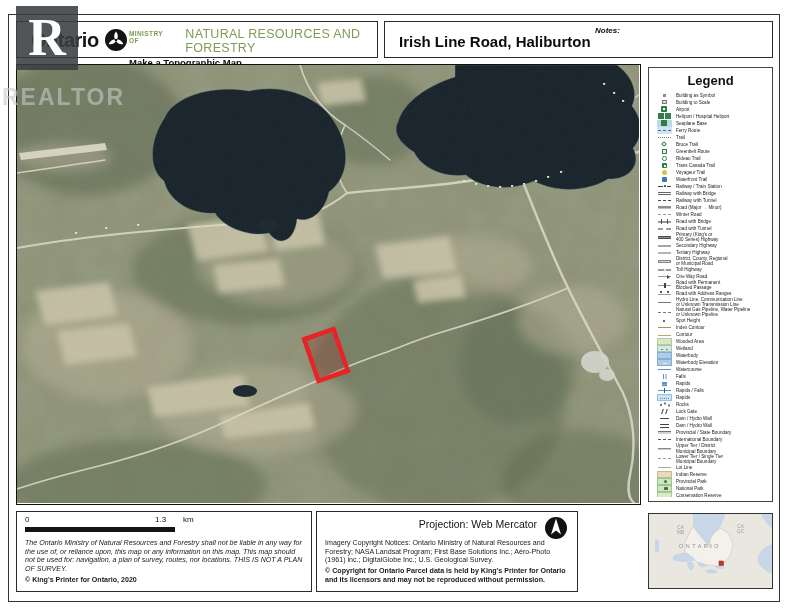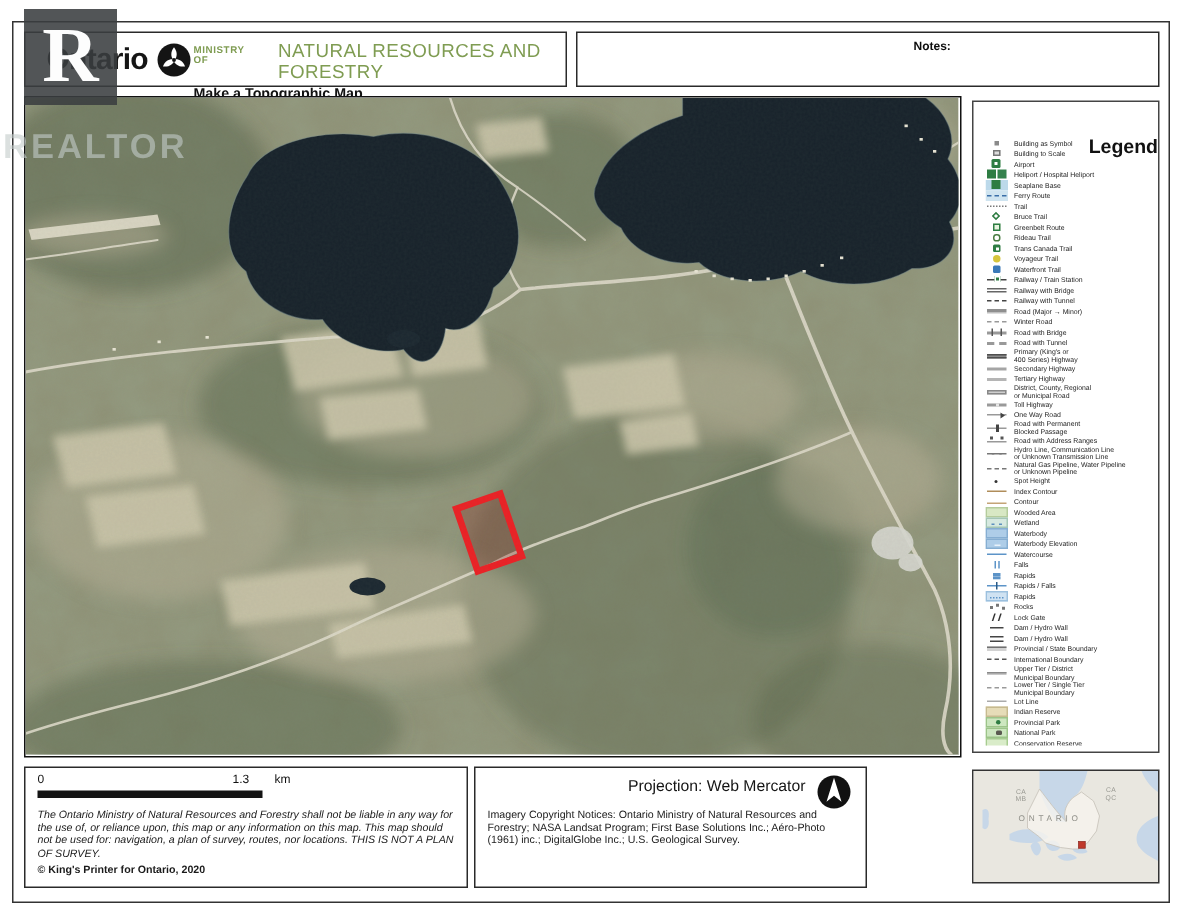--- a/index.html
+++ b/index.html
@@ -16,35 +16,35 @@
   .brand-wrap{position:absolute;left:14px;top:6px;display:flex;align-items:center;gap:5px;}
   .brand{font-size:20px;font-weight:800;letter-spacing:-0.5px;color:#151515;}
   .ministry{position:absolute;left:112px;top:5px;}
   .ministry-line1{display:flex;align-items:flex-start;gap:21px;}
   .ministry-prefix{font-size:6.5px;font-weight:700;color:#7f9c52;letter-spacing:.4px;padding-top:3px;}
   .ministry-name{font-size:12.5px;color:#7f9c52;letter-spacing:.3px;}
   .app-title{font-size:9.5px;font-weight:700;color:#111;margin-top:2px;}
 
   .title-box{left:384px;top:21px;width:389px;height:37px;}
   .map-title{position:absolute;left:14px;top:11px;font-size:15px;font-weight:700;color:#0d0d0d;}
-  .notes-label{position:absolute;left:224px;top:4px;font-size:8px;font-weight:700;color:#0d0d0d;}
+  .notes-label{position:absolute;left:210px;top:4px;font-size:8px;font-weight:700;color:#0d0d0d;font-style:italic;}
 
   
   .map-box{left:16px;top:64px;width:625px;height:441px;border:1.5px solid #111;overflow:hidden;}
 
   
   .wm-square{left:16px;top:6px;width:62px;height:64px;background:rgba(58,62,64,.88);
              display:flex;align-items:center;justify-content:center;z-index:5;}
   .wm-square span{font-family:"Liberation Serif",serif;font-weight:700;font-size:52px;color:#fdfdfd;line-height:1;}
   .wm-text{left:2px;top:84px;z-index:5;font-size:23px;font-weight:700;letter-spacing:2px;
            color:rgba(195,203,201,.6);}
 
   
   .legend-box{left:648px;top:67px;width:125px;height:435px;border:1px solid #444;}
-  .legend-title{text-align:right;font-size:13px;font-weight:700;margin-top:22px;}
+  .legend-title{text-align:center;font-size:13px;font-weight:700;margin-top:5px;}
   .lg-rows{position:absolute;left:8px;right:3px;top:24px;bottom:4px;display:flex;
            flex-direction:column;justify-content:space-between;overflow:hidden;}
   .lg-row{display:flex;align-items:center;}
   .lg-label{font-size:4.6px;line-height:1.1;color:#222;white-space:pre-line;}
   .ic{position:relative;width:15px;min-width:15px;height:7px;margin-right:4px;box-sizing:border-box;}
   .ic::before,.ic::after{content:"";position:absolute;box-sizing:border-box;}
 
   .ic-bld-sym::before{left:6px;top:2px;width:3px;height:3px;background:#8a8a8a;}
   .ic-bld-scale::before{left:5px;top:1px;width:5px;height:4px;border:.5px solid #777;background:#ddd;}
   .ic-airport::before{left:4px;top:0;width:6px;height:6px;background:#2e7d43;border-radius:1px;}
@@ -166,20 +166,21 @@
     <div class="ministry">
       <div class="ministry-line1">
         <span class="ministry-prefix">MINISTRY OF</span>
         <span class="ministry-name">NATURAL RESOURCES AND FORESTRY</span>
       </div>
       <div class="app-title">Make a Topographic Map</div>
     </div>
   </div>
 
   <div class="box title-box">
+    <div class="map-title">Irish Line Road, Haliburton</div>
     <div class="notes-label">Notes:</div>
   </div>
 
   <div class="box map-box">
     <svg width="622" height="438" viewBox="0 0 622 438">
       <defs>
         <filter id="coarse">
             <feTurbulence type="fractalNoise" baseFrequency="0.035" numOctaves="4" seed="11"></feTurbulence>
           <feColorMatrix type="matrix" values="0 0 0 0 0.33  0 0 0 0 0.40  0 0 0 0 0.28  0 0 0 0.9 0"></feColorMatrix>
           </filter>
@@ -528,20 +529,21 @@
     <div class="kp-copyright">© King's Printer for Ontario,  2020</div>
   </div>
 
   <div class="box foot-mid">
     <div class="projection">Projection: Web Mercator</div>
     <svg class="north" viewBox="0 0 26 26">
       <circle cx="13" cy="13" r="11" fill="#111"></circle>
       <path d="M13,3.5 L18,19.5 L13,15.5 L8,19.5 Z" fill="#fff"></path>
     </svg>
     <div class="imagery">Imagery Copyright Notices: Ontario Ministry of Natural Resources and Forestry; NASA Landsat Program; First Base Solutions Inc.; Aéro-Photo (1961) inc.; DigitalGlobe Inc.; U.S. Geological Survey.</div>
+    <div class="parcel-note">© Copyright for Ontario Parcel data is held by King's Printer for Ontario and its licensors and may not be reproduced without permission.</div>
   </div>
 
   <div class="box inset-box">
     <svg width="123" height="74" viewBox="0 0 123 74">
       <rect x="0" y="0" width="123" height="74" fill="#e9e7e0"></rect>
       <g fill="#c7d7e8">
         <path d="M44,0 L76,0 C74,8 72,14 66,18 C60,24 60,30 62,34 L56,34 C50,28 46,20 44,12 Z"></path>
         <path d="M112,0 L123,0 L123,14 C117,10 114,5 112,0 Z"></path>
         <path d="M123,30 C112,34 106,42 110,50 C114,56 120,58 123,60 Z"></path>
         <path d="M24,42 C32,37 44,38 50,44 C44,49 32,49 24,46 Z"></path>

